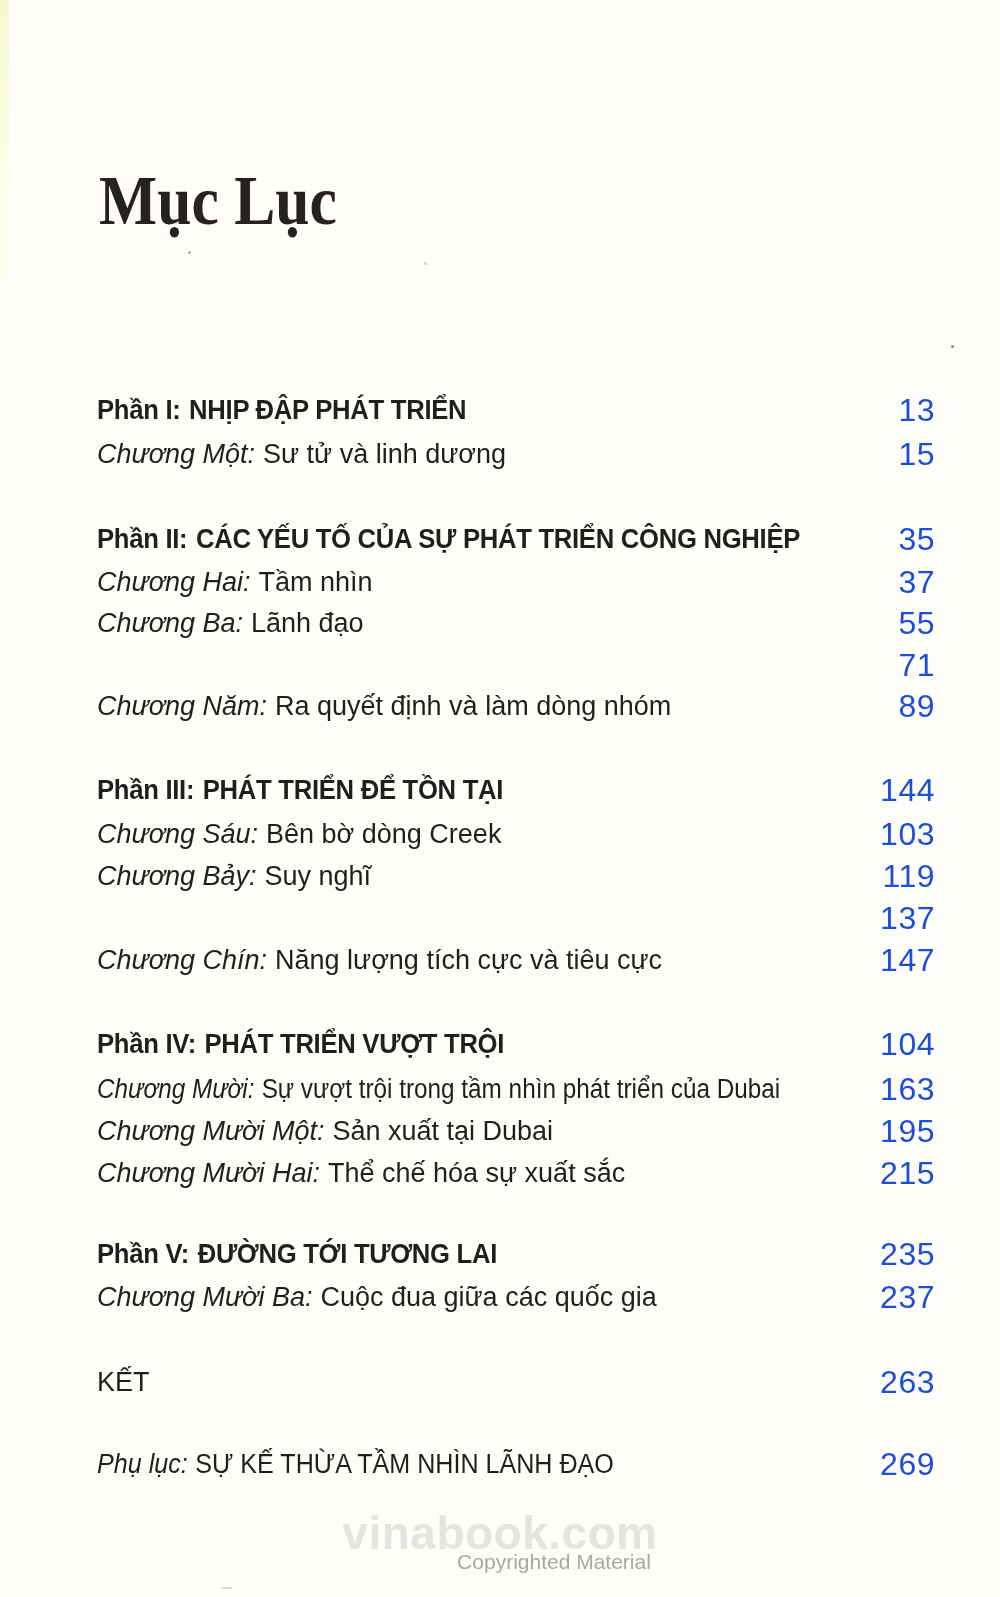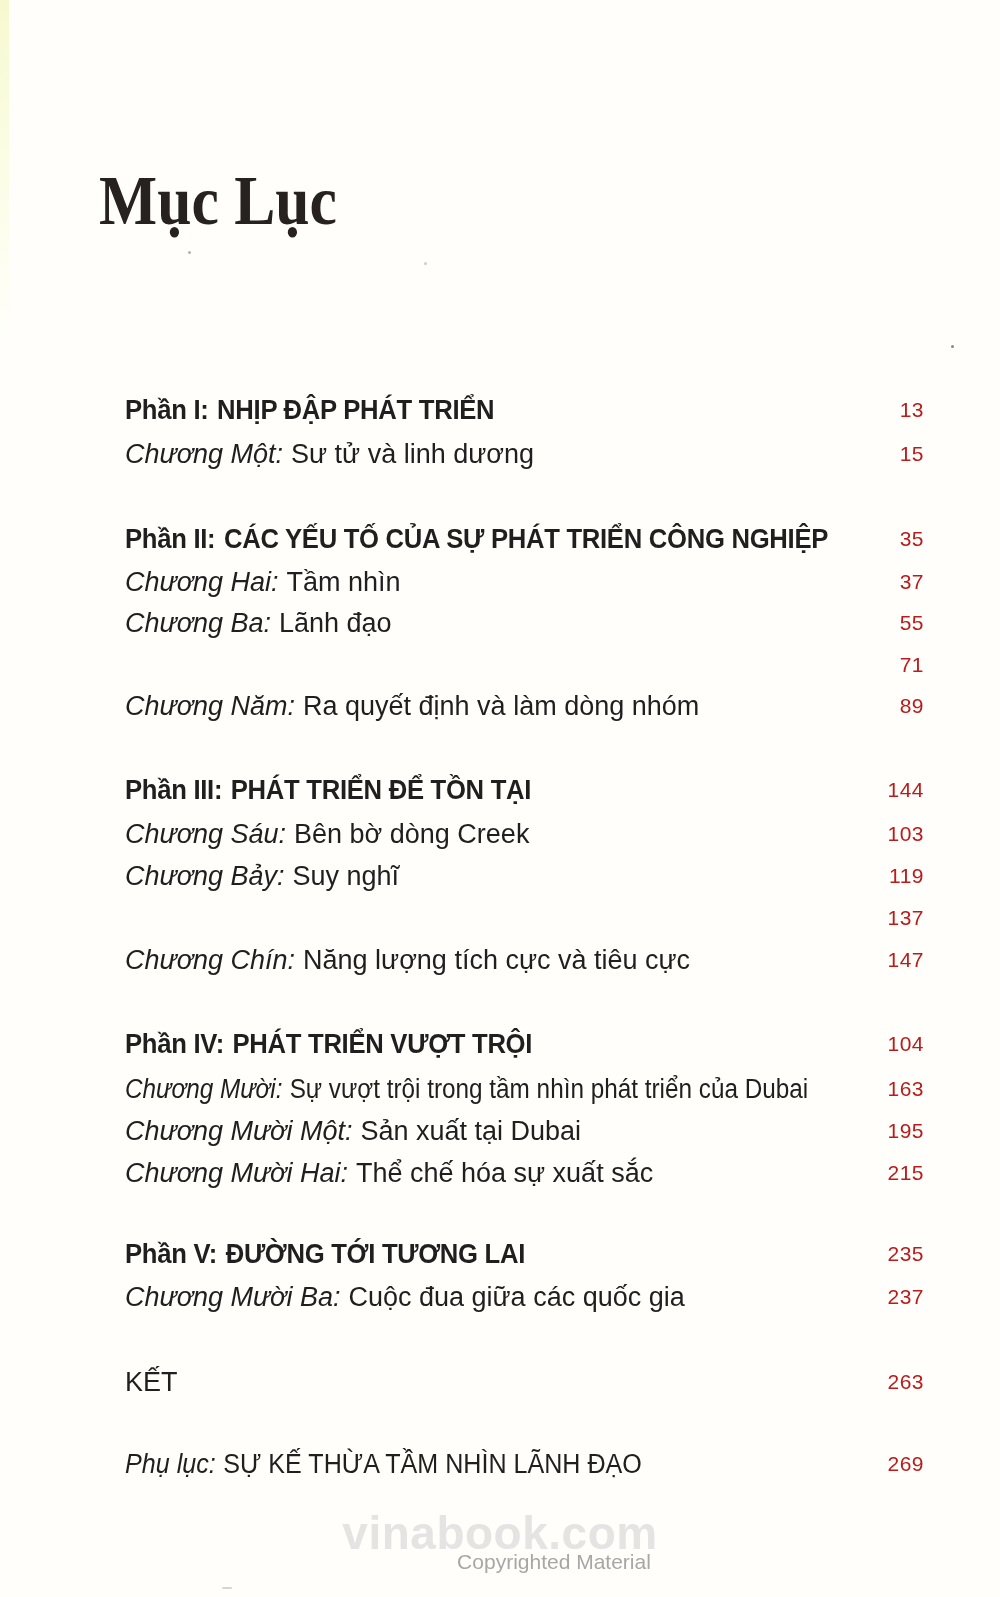--- a/index.html
+++ b/index.html
@@ -17,33 +17,32 @@
   }
   .title{
     position:absolute;left:99px;top:166px;margin:0;
     font-family:"Liberation Serif","DejaVu Serif",serif;
     font-weight:700;font-size:70px;line-height:1;color:#27221f;
     transform:scaleX(0.88);transform-origin:0 0;white-space:nowrap;
   }
   .row{
     position:absolute;left:97px;right:65px;height:36px;line-height:36px;
     font-size:27px;
-    margin-left:28px;
   }
   .label{display:inline-block;transform-origin:0 50%;white-space:nowrap;}
   .prefix{display:inline-block;}
   .prefix:empty{display:none;}
   .section .label{font-weight:700;transform:scaleX(0.95);letter-spacing:-0.3px;}
   .section .prefix{margin-right:9px;}
   .chapter .prefix,.appendix .prefix{font-style:italic;margin-right:8px;}
   .appendix .label{transform:scaleX(0.93);}
   .tight .label{transform:scaleX(0.90);}
   .page-num{
-    position:absolute;right:11px;top:0;line-height:36px;
-    color:#b91c1c;letter-spacing:0.5px;font-size:21px;
+    position:absolute;right:0;top:0;line-height:36px;
+    color:#1d4ed8;letter-spacing:0.5px;font-size:32px;
   }
   .watermark{
     position:absolute;top:1506px;left:0;width:1000px;text-align:center;
     font-size:46px;font-weight:700;letter-spacing:0.5px;color:#e5e4e2;
   }
   .copyright{
     position:absolute;top:1550px;left:0;width:1000px;text-align:center;
     font-size:21px;color:#a8a7a5;transform:translateX(54px);
   }
   .speck{position:absolute;border-radius:50%;}

